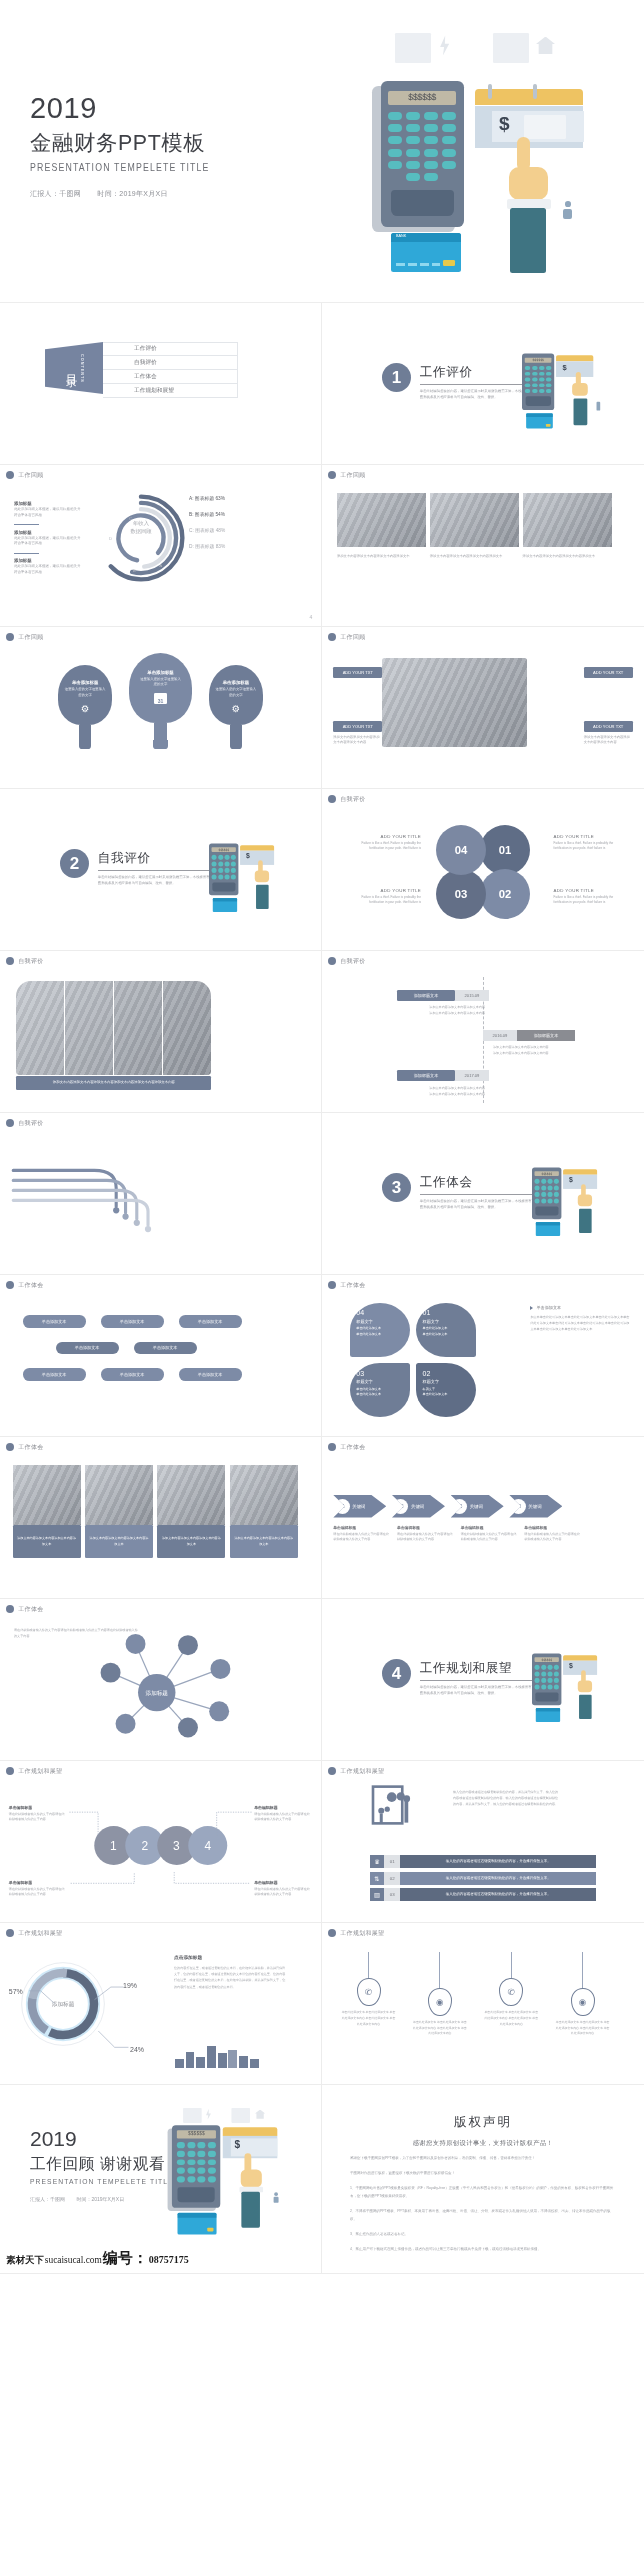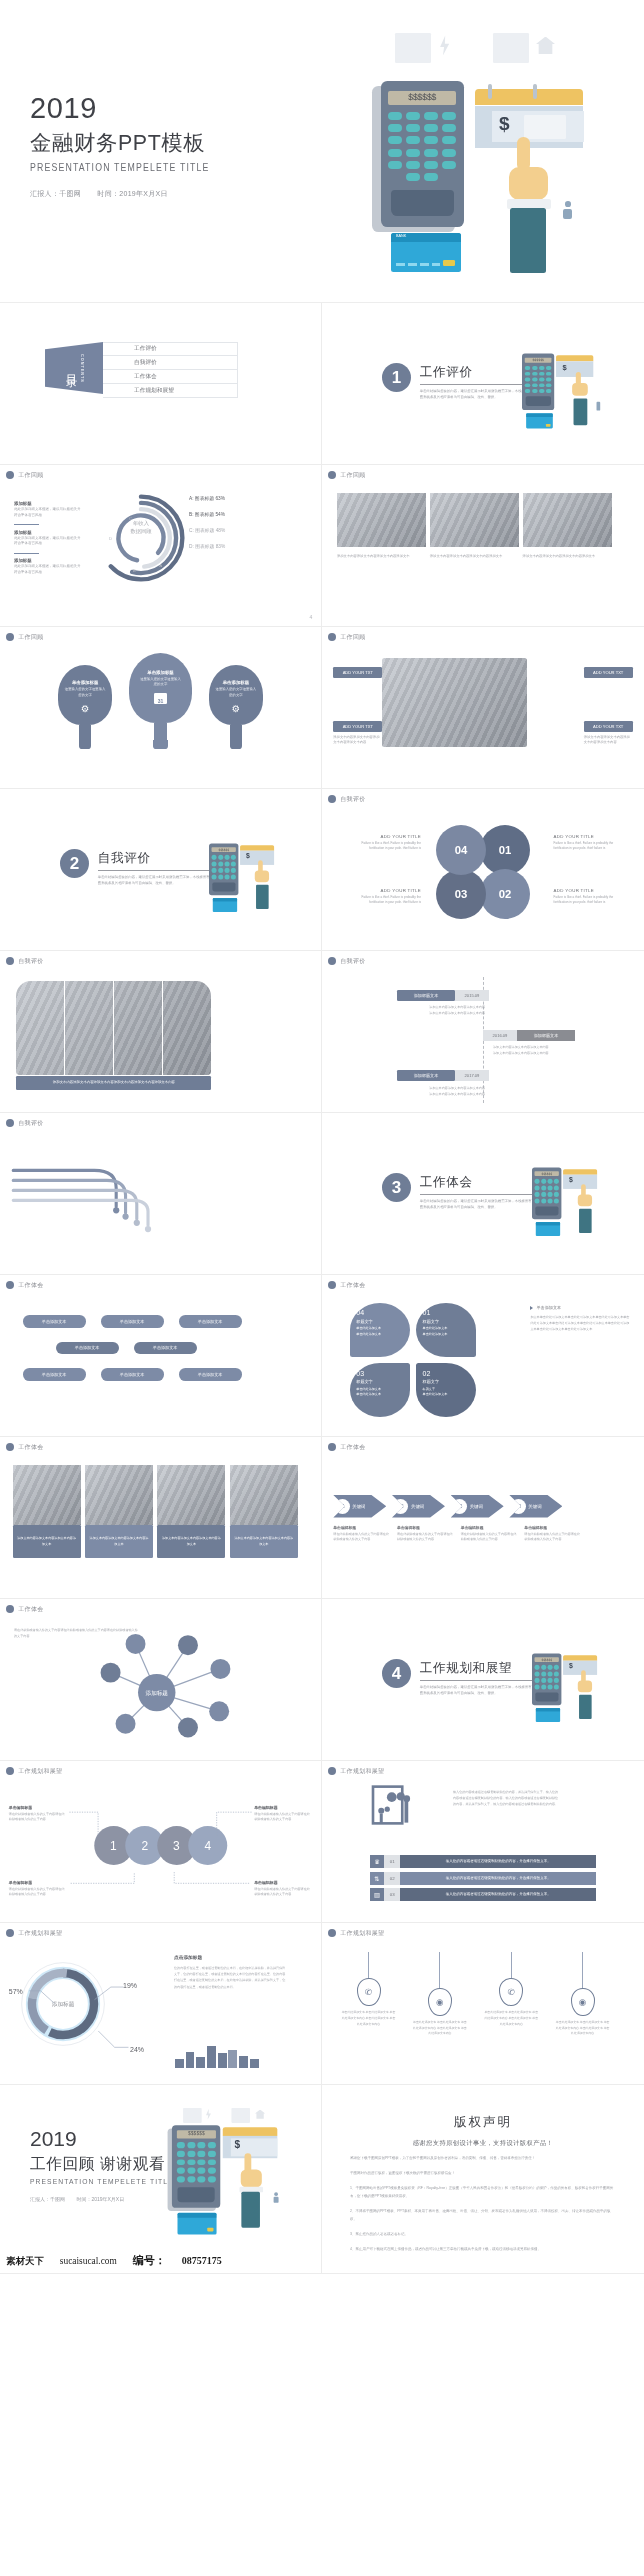--- a/index.html
+++ b/index.html
@@ -171,24 +171,24 @@
   .final-left { position:absolute; left:30px; top:42px; }
   .final-year { font-size:21px; color:#3f4147; }
   .final-title { font-size:15.7px; color:#3f4147; margin-top:3.1px; letter-spacing:0.6px; }
   .final-sub { font-size:7.9px; color:#6b6d73; letter-spacing:1.3px; margin-top:1.9px; transform:scaleX(.85); transform-origin:left;}
   .final-meta { font-size:5px; color:#9a9ca2; margin-top:10px; }
   .final-meta span { margin-right:10px; }
   .cp { position:relative; padding:29px 28px 0 28px; }
   .cp-title { text-align:center; font-size:12.6px; color:#3f4147; letter-spacing:1.9px; }
   .cp-sub { text-align:center; font-size:6.3px; color:#6b6d73; margin-top:7.5px; letter-spacing:0.4px; }
   .cp-p { font-size:3.5px; color:#9a9ca2; line-height:2.2; margin-top:7.5px; }
-  .watermark { position:absolute; left:6.3px; bottom:6.3px; display:flex; align-items:baseline; gap:16px; z-index:20;}
+  .watermark { position:absolute; left:6.3px; bottom:6.3px; display:flex; align-items:baseline; gap:1px; z-index:20;}
   .wm1 { font-size:9.4px; color:#1b1b1b; font-weight:bold; }
   .wm2 { font-size:9.4px; color:#1b1b1b; font-family:"Liberation Serif","DejaVu Serif",serif; }
-  .wm3 { font-size:11px; color:#1b1b1b; font-weight:bold; }
+  .wm3 { font-size:15px; color:#1b1b1b; font-weight:bold; }
   .wm4 { font-size:10px; color:#1b1b1b; font-family:"Liberation Serif","DejaVu Serif",serif; font-weight:bold;}
 </style>
 </head>
 <body>
 
 <div class="page">
 
   <div class="hero">
     <div class="hero-left">
       <div class="hero-year">2019</div>

